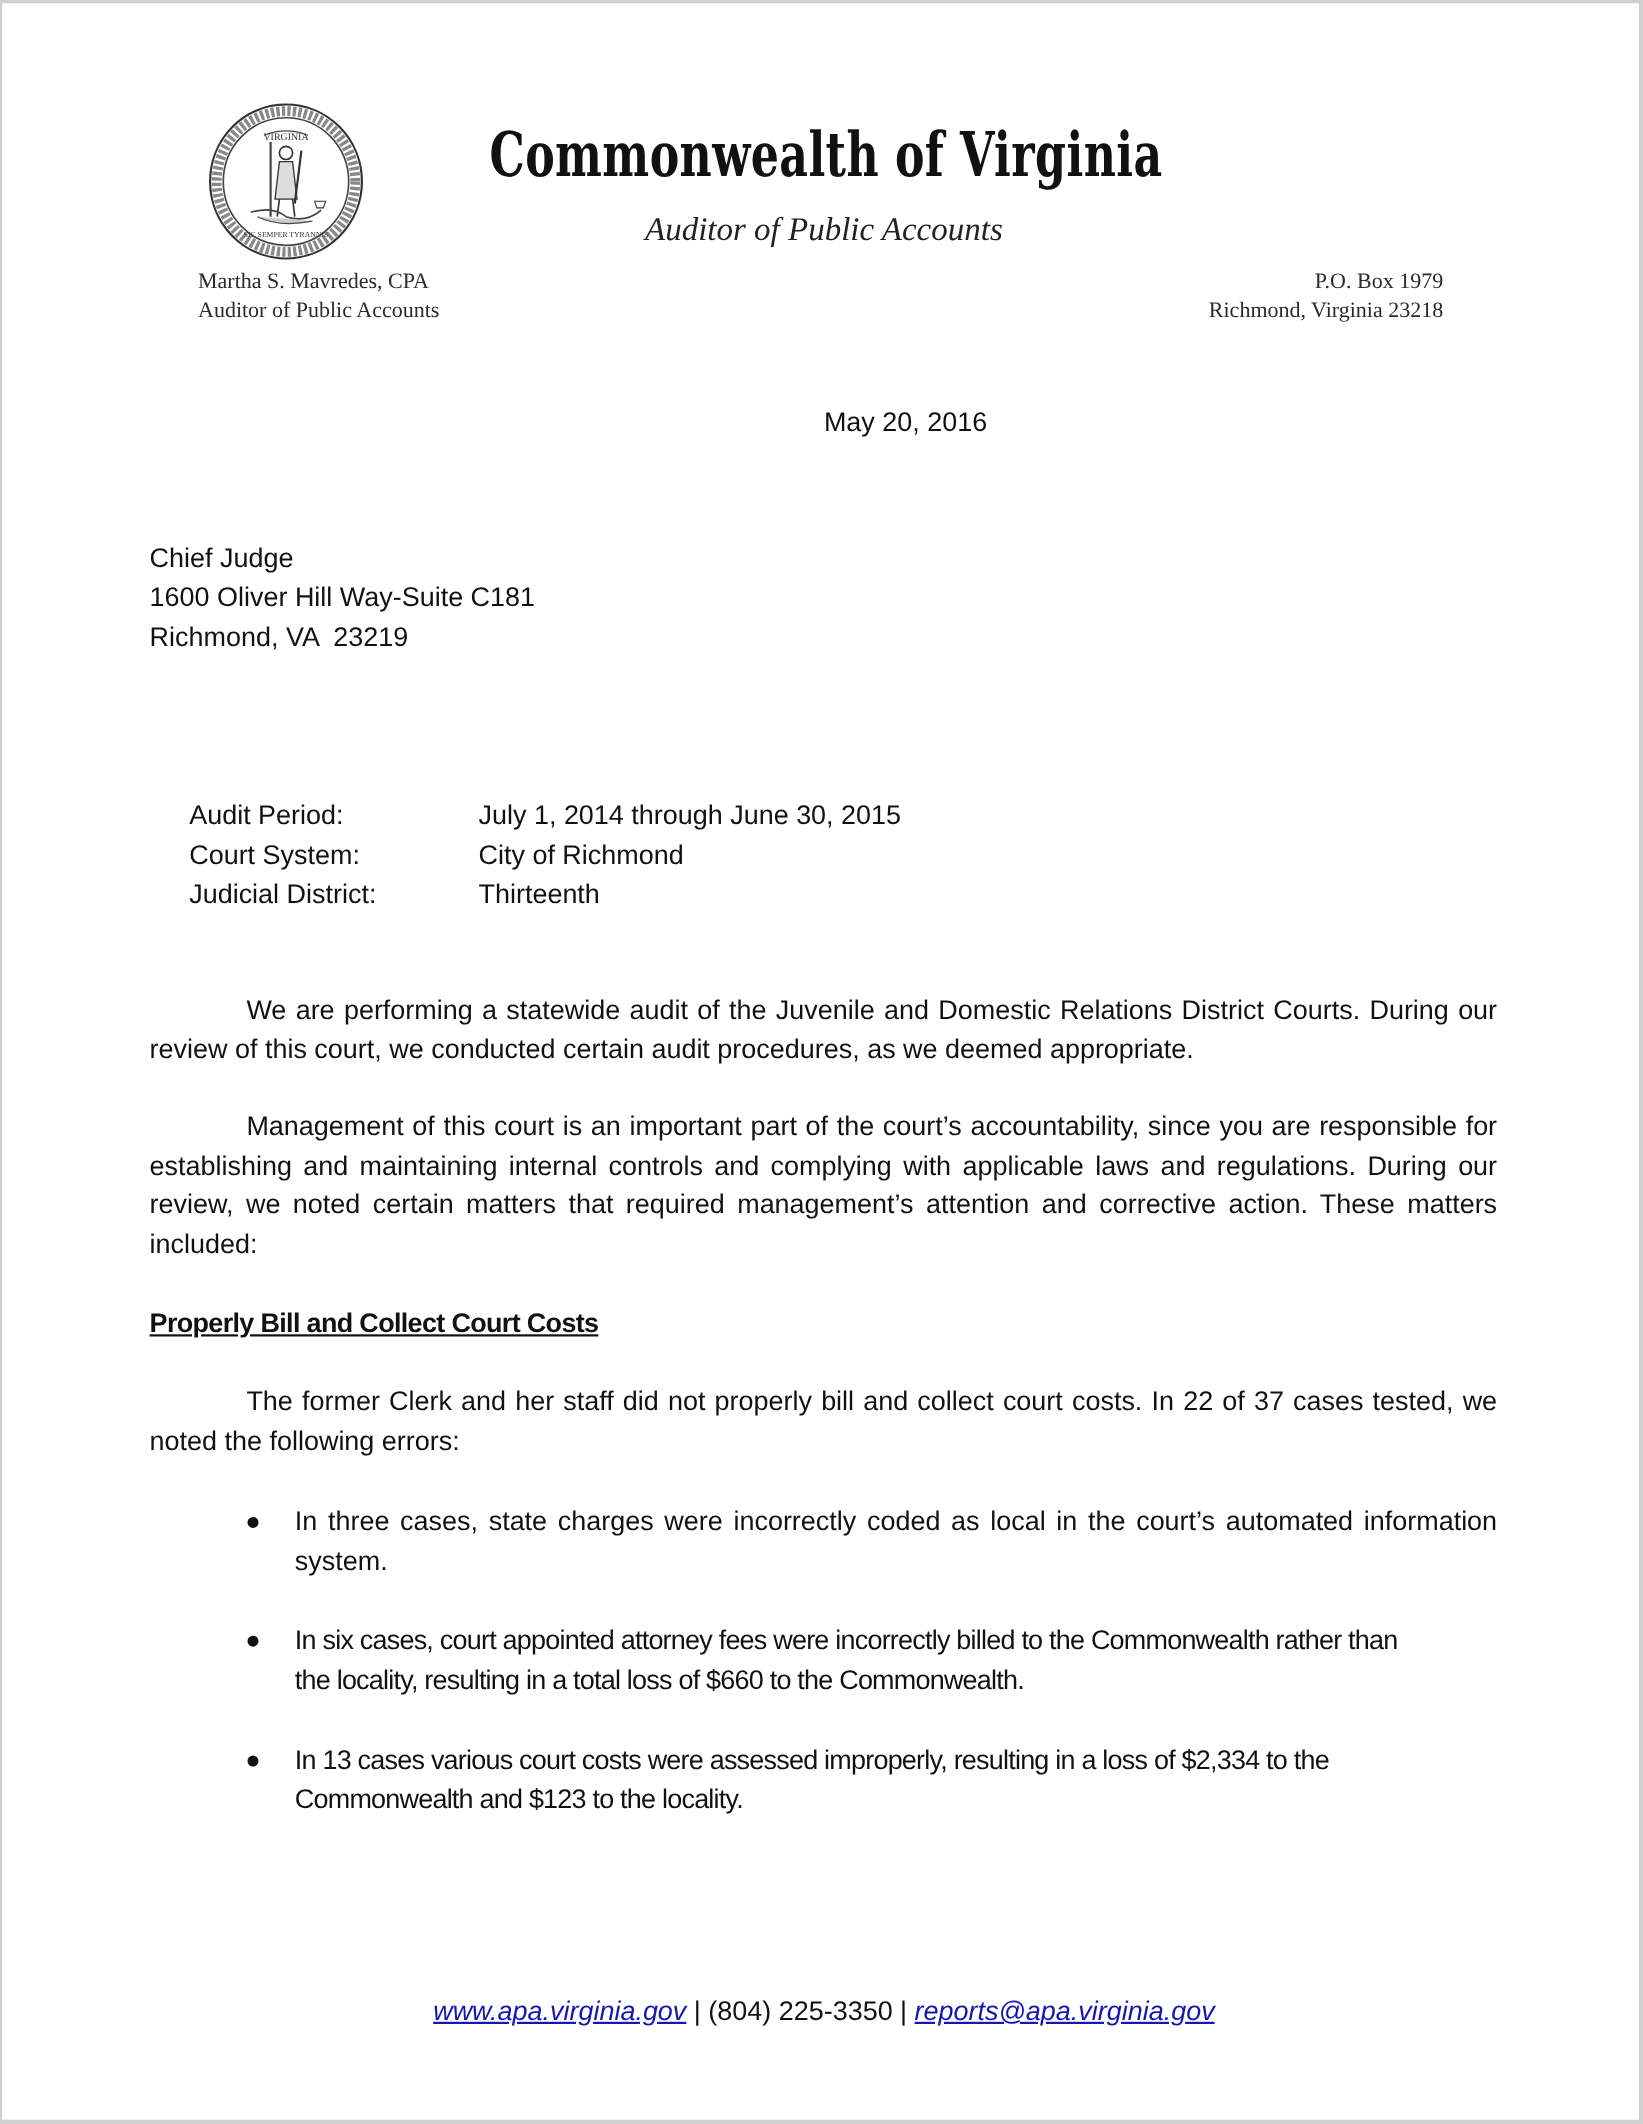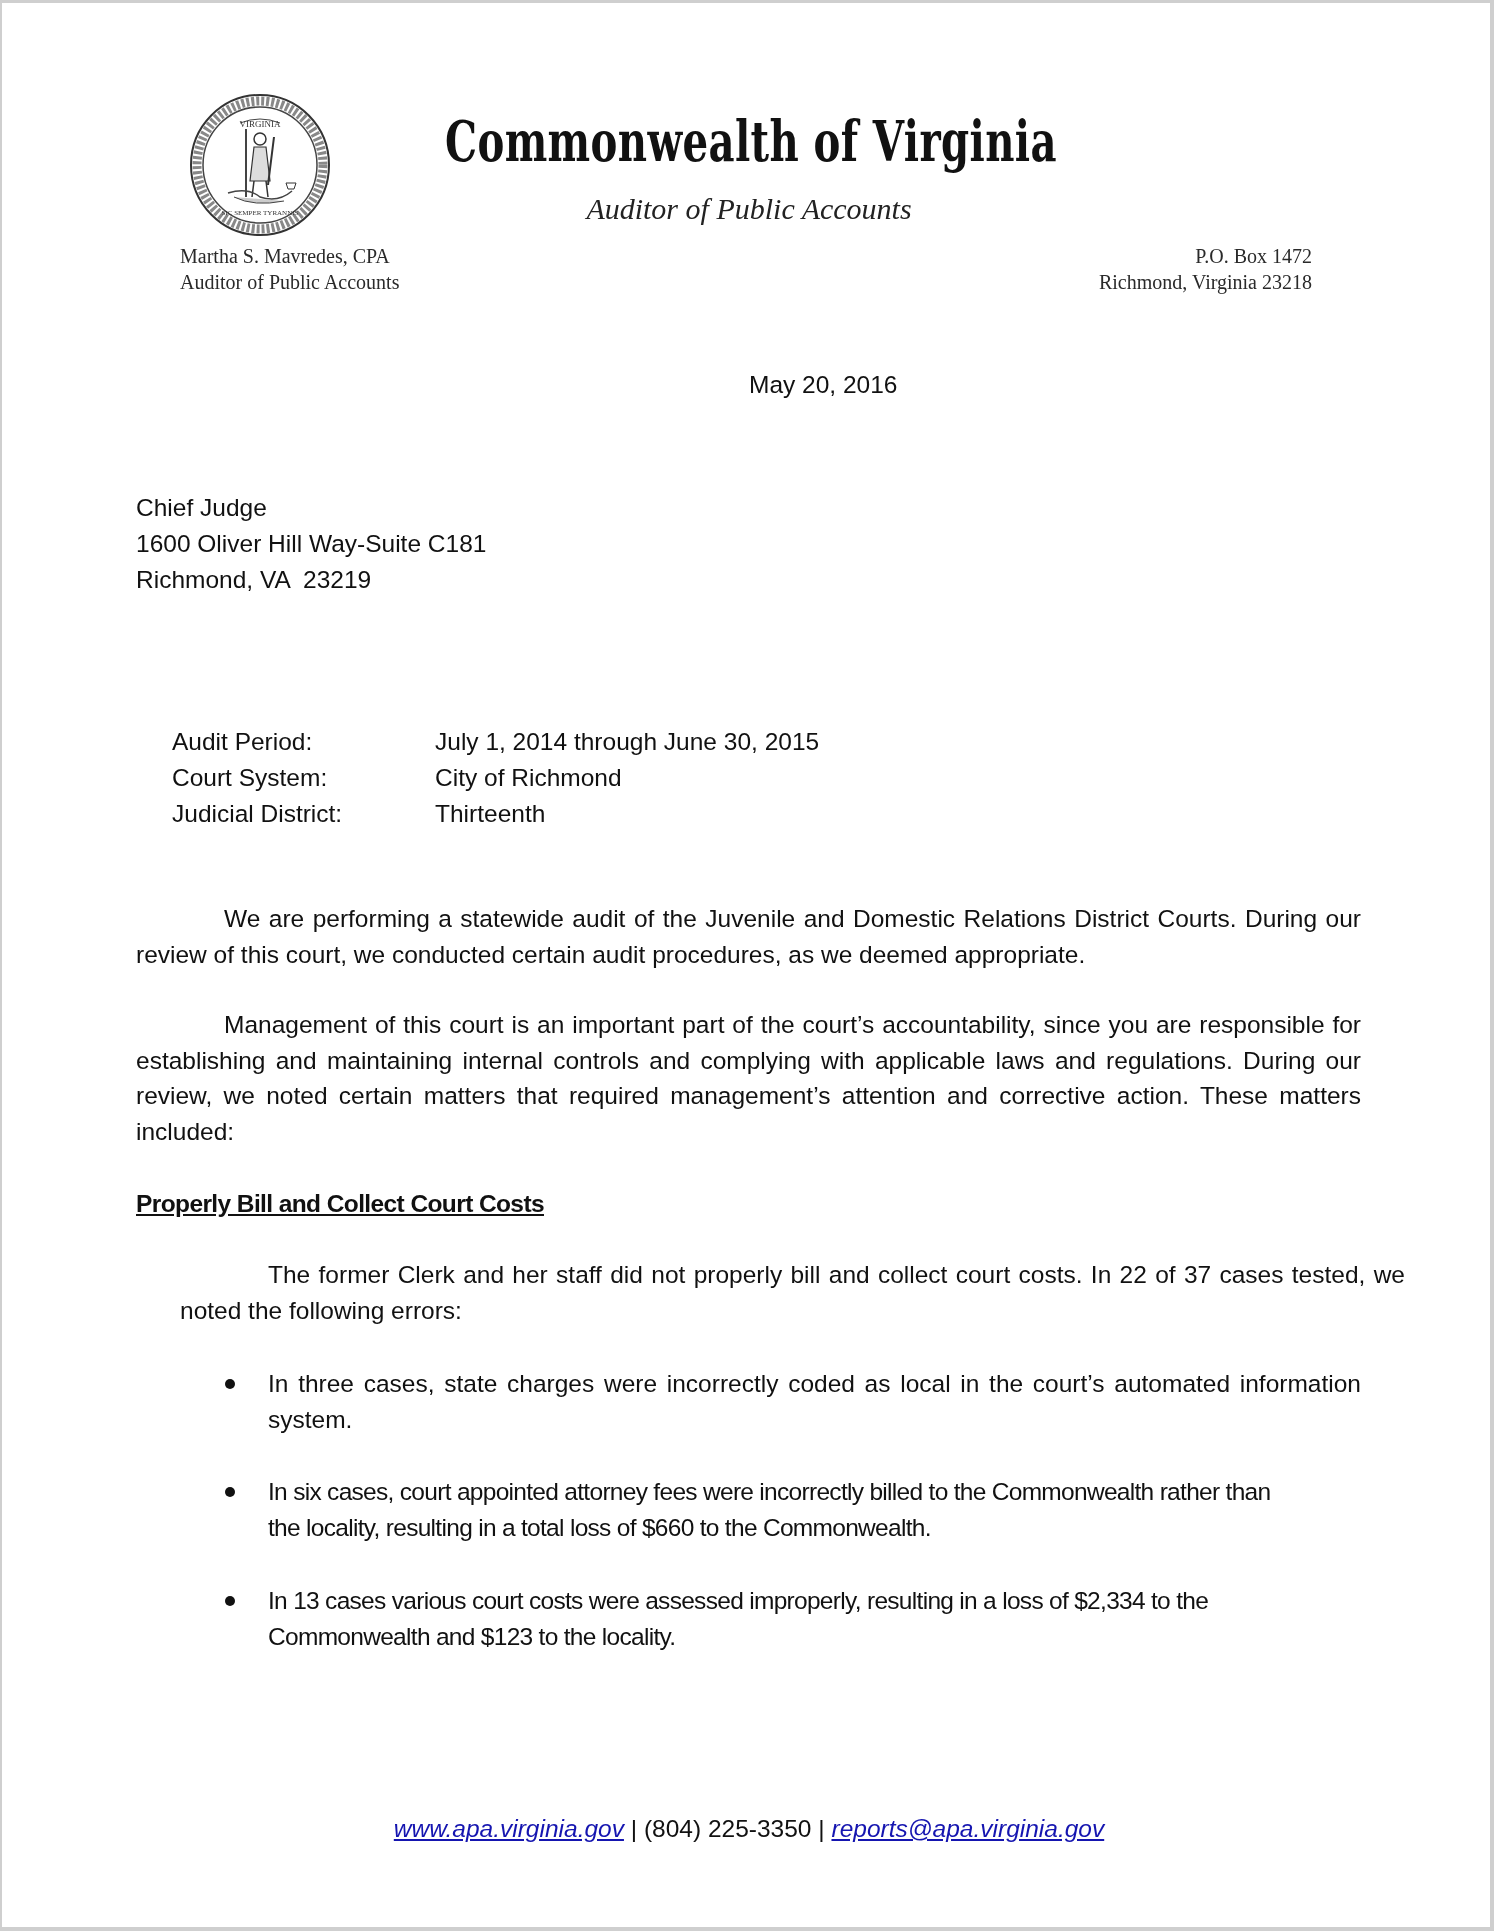--- a/index.html
+++ b/index.html
@@ -34,21 +34,21 @@
   .date { left: 747px; top: 364px; }
   .recipient { left: 134px; top: 471px; }
   .audit { left: 134px; top: 721px; }
   .audit-row { display: flex; }
   .audit-label { width: 263px; margin-left: 36px; }
   .para { left: 134px; width: 1225px; font-size: 24.5px; line-height: 35.7px; text-align: justify; text-align-last: left; }
   .para .indent { display: inline-block; width: 88px; }
   .p1 { top: 898px; }
   .p2 { top: 1004px; }
   .heading { left: 134px; top: 1183px; font-weight: bold; text-decoration: underline; font-size: 24.5px; line-height: 36px; letter-spacing: -0.6px; }
-  .p3 { top: 1254px; margin-left: 44px; }
+  .p3 { top: 1254px; }
   .bullet { left: 223px; width: 1136px; }
   .bullet .dot { position: absolute; left: 0; top: 13px; width: 10px; height: 10px; border-radius: 50%; background: #111; }
   .bullet .btext { position: absolute; left: 43px; width: 1093px; font-size: 24.5px; line-height: 35.7px; text-align: justify; text-align-last: left; }
   .b1 { top: 1363px; }
   .b2 { top: 1471px; }
   .b3 { top: 1580px; }
   .b2 .btext, .b3 .btext { width: 1030px; text-align: left; letter-spacing: -0.7px; }
 
   .footer { left: 0; width: 1494px; top: 1808px; text-align: center; font-size: 24.5px; line-height: 36px; }
   .footer a { color: #1515b0; text-decoration: underline; font-style: italic; }
@@ -80,21 +80,21 @@
   </div>
 
   <div class="abs title" style="transform: scaleX(0.719154); width: auto;">Commonwealth of Virginia</div>
   <div class="abs subtitle serif">Auditor of Public Accounts</div>
 
   <div class="abs hdr-left serif">
     <div>Martha S. Mavredes, CPA</div>
     <div>Auditor of Public Accounts</div>
   </div>
   <div class="abs hdr-right serif">
-    <div>P.O. Box 1472</div>
+    <div>P.O. Box 1979</div>
     <div>Richmond, Virginia 23218</div>
   </div>
 
   <div class="abs line sans date">May 20, 2016</div>
 
   <div class="abs sans recipient">
     <div class="line" style="white-space: pre; margin-top: 16px;">Chief Judge</div>
     <div class="line" style="white-space: pre;">1600 Oliver Hill Way-Suite C181</div>
     <div class="line" style="white-space: pre;">Richmond, VA  23219</div>
   </div>

